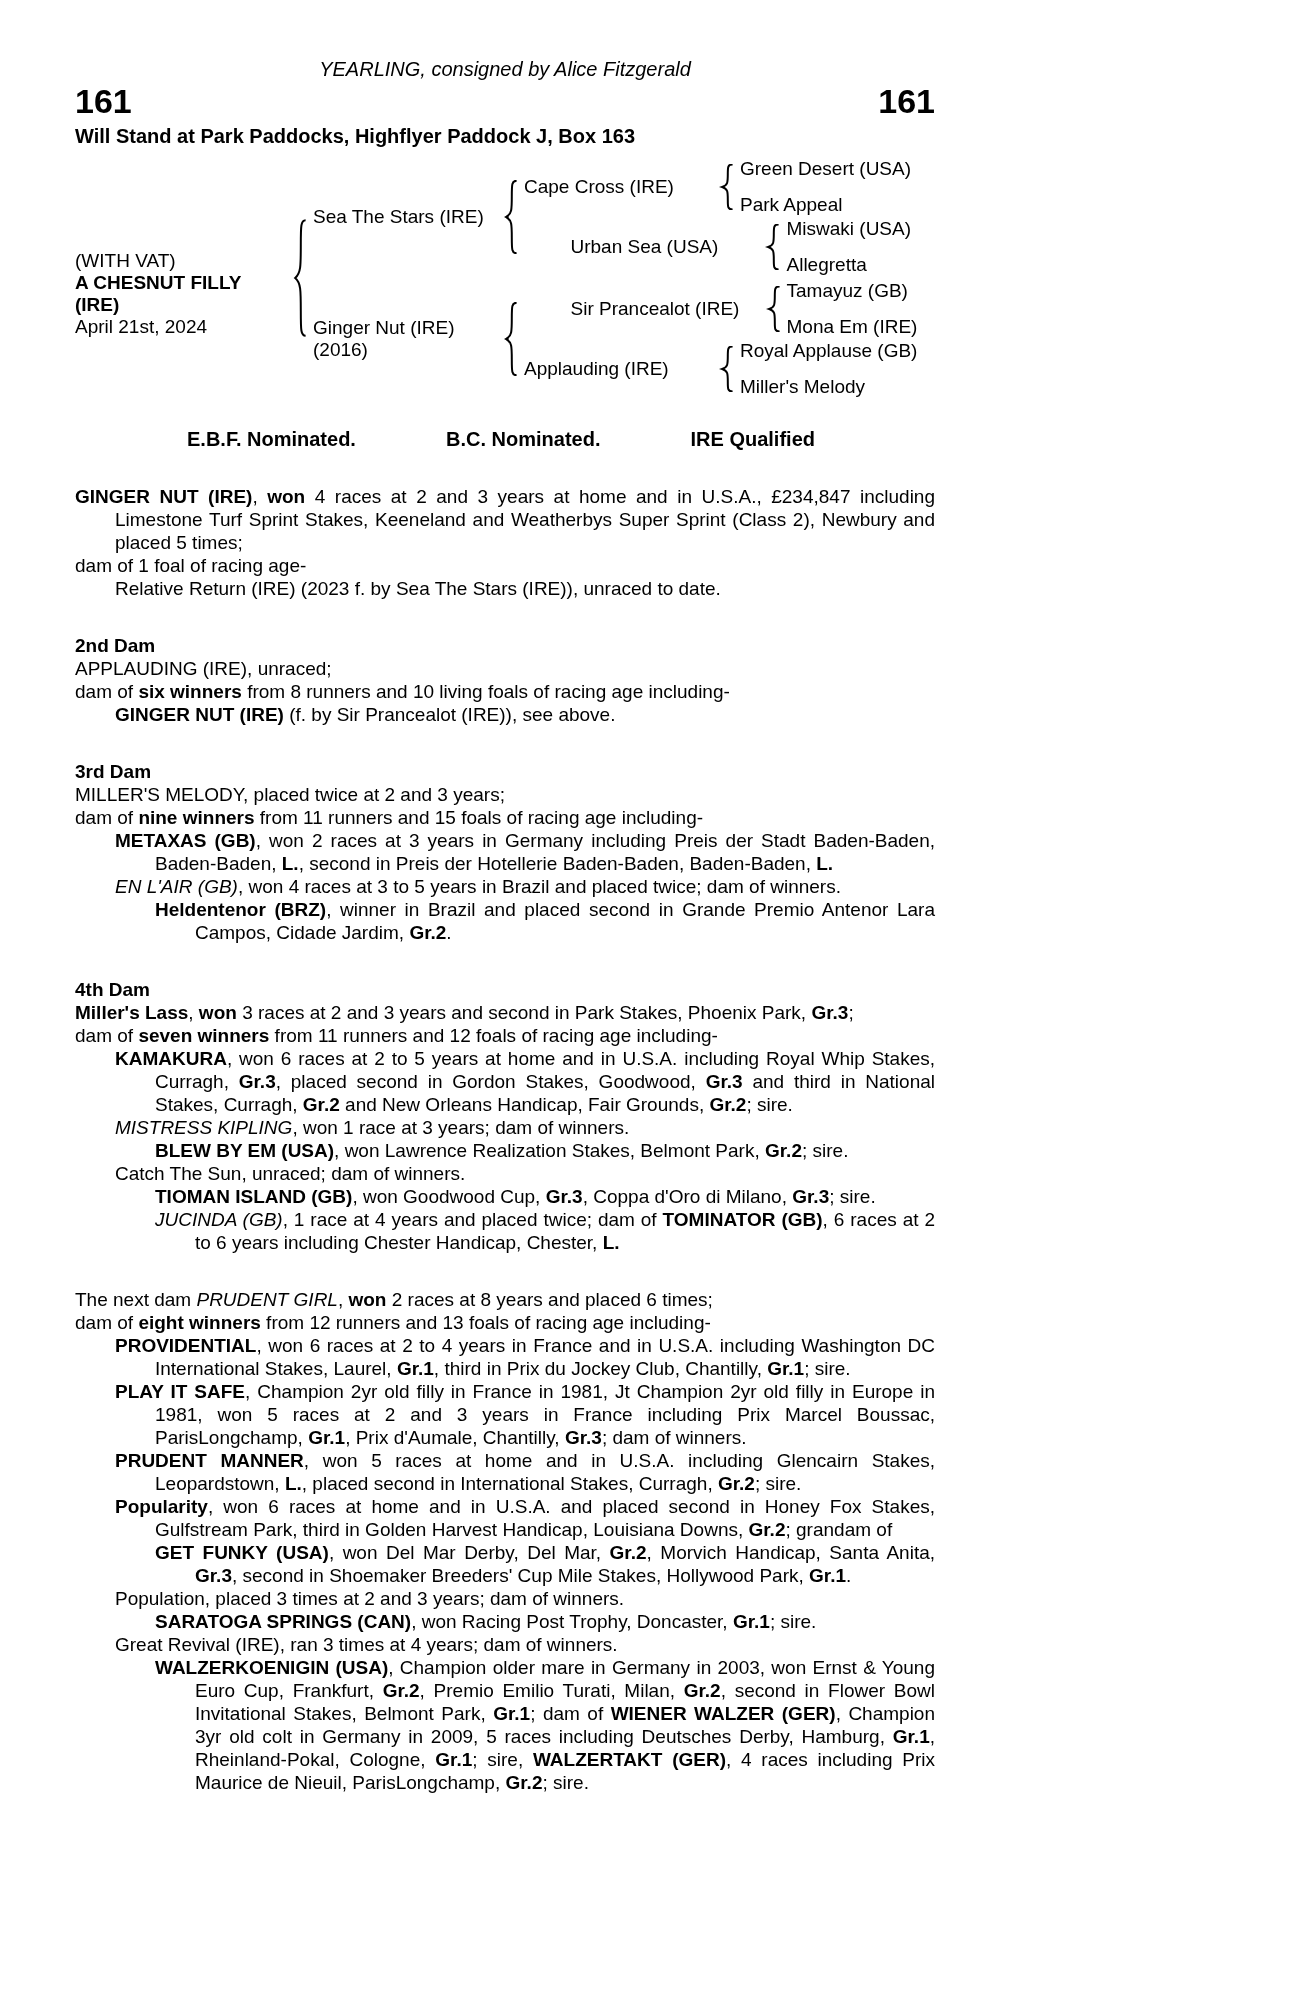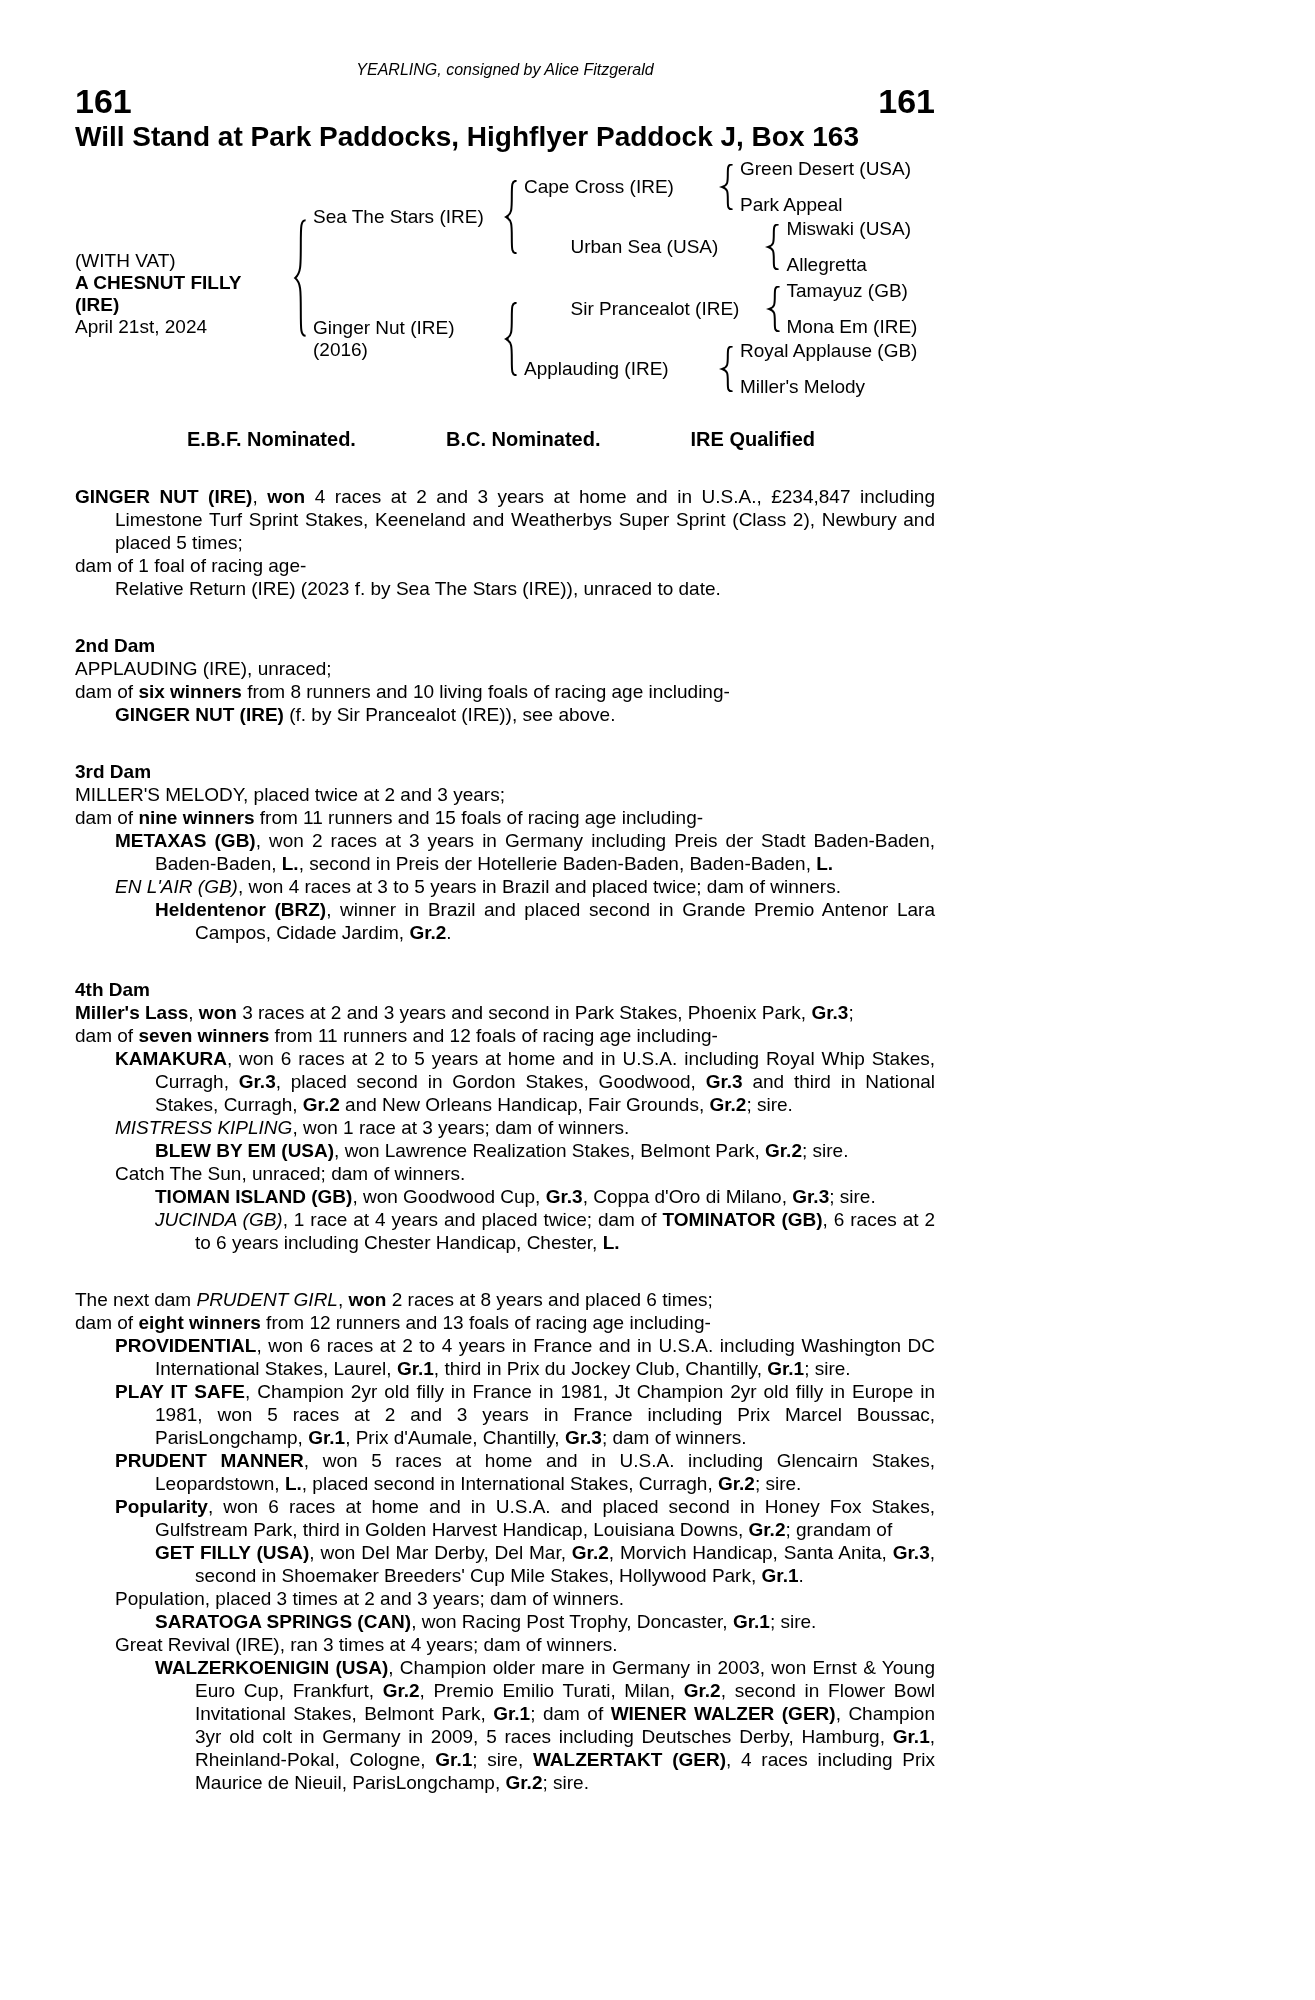--- a/index.html
+++ b/index.html
@@ -14,34 +14,34 @@
     line-height: 23px;
   }
   .page {
     width: 860px;
     margin-left: 75px;
     padding-top: 58px;
   }
   .consign-line {
     text-align: center;
     font-style: italic;
-    font-size: 16px;
+    font-size: 20px;
   }
   .lot-row {
     display: flex;
     justify-content: space-between;
     font-weight: bold;
     font-size: 34px;
     line-height: 36px;
     margin-top: 2px;
     gap: 16px;
   }
   .stand-line {
     font-weight: bold;
-    font-size: 28px;
+    font-size: 20px;
     margin-top: 6px;
   }
 
   
   .pedigree {
     display: flex;
     align-items: center;
     margin-top: 10px;
     line-height: 22px;
   }
@@ -226,21 +226,21 @@
         <div class="para lvl2"><span class="b">TIOMAN ISLAND (GB)</span><span>, won Goodwood Cup, </span><span class="b">Gr.3</span><span>, Coppa d'Oro di Milano, </span><span class="b">Gr.3</span><span>; sire.</span></div>
         <div class="para lvl2"><span class="i">JUCINDA (GB)</span><span>, 1 race at 4 years and placed twice; dam of </span><span class="b">TOMINATOR (GB)</span><span>, 6 races at 2 to 6 years including Chester Handicap, Chester, </span><span class="b">L.</span></div>
       </div>
       <div class="section">
         <div class="para lvl0"><span>The next dam </span><span class="i">PRUDENT GIRL</span><span>, </span><span class="b">won</span><span> 2 races at 8 years and placed 6 times;</span></div>
         <div class="para lvl0"><span>dam of </span><span class="b">eight winners</span><span> from 12 runners and 13 foals of racing age including-</span></div>
         <div class="para lvl1"><span class="b">PROVIDENTIAL</span><span>, won 6 races at 2 to 4 years in France and in U.S.A. including Washington DC International Stakes, Laurel, </span><span class="b">Gr.1</span><span>, third in Prix du Jockey Club, Chantilly, </span><span class="b">Gr.1</span><span>; sire.</span></div>
         <div class="para lvl1"><span class="b">PLAY IT SAFE</span><span>, Champion 2yr old filly in France in 1981, Jt Champion 2yr old filly in Europe in 1981, won 5 races at 2 and 3 years in France including Prix Marcel Boussac, ParisLongchamp, </span><span class="b">Gr.1</span><span>, Prix d'Aumale, Chantilly, </span><span class="b">Gr.3</span><span>; dam of winners.</span></div>
         <div class="para lvl1"><span class="b">PRUDENT MANNER</span><span>, won 5 races at home and in U.S.A. including Glencairn Stakes, Leopardstown, </span><span class="b">L.</span><span>, placed second in International Stakes, Curragh, </span><span class="b">Gr.2</span><span>; sire.</span></div>
         <div class="para lvl1"><span class="b">Popularity</span><span>, won 6 races at home and in U.S.A. and placed second in Honey Fox Stakes, Gulfstream Park, third in Golden Harvest Handicap, Louisiana Downs, </span><span class="b">Gr.2</span><span>; grandam of</span></div>
-        <div class="para lvl2"><span class="b">GET FILLY (USA)</span><span>, won Del Mar Derby, Del Mar, </span><span class="b">Gr.2</span><span>, Morvich Handicap, Santa Anita, </span><span class="b">Gr.3</span><span>, second in Shoemaker Breeders' Cup Mile Stakes, Hollywood Park, </span><span class="b">Gr.1</span><span>.</span></div>
+        <div class="para lvl2"><span class="b">GET FUNKY (USA)</span><span>, won Del Mar Derby, Del Mar, </span><span class="b">Gr.2</span><span>, Morvich Handicap, Santa Anita, </span><span class="b">Gr.3</span><span>, second in Shoemaker Breeders' Cup Mile Stakes, Hollywood Park, </span><span class="b">Gr.1</span><span>.</span></div>
         <div class="para lvl1"><span>Population, placed 3 times at 2 and 3 years; dam of winners.</span></div>
         <div class="para lvl2"><span class="b">SARATOGA SPRINGS (CAN)</span><span>, won Racing Post Trophy, Doncaster, </span><span class="b">Gr.1</span><span>; sire.</span></div>
         <div class="para lvl1"><span>Great Revival (IRE), ran 3 times at 4 years; dam of winners.</span></div>
         <div class="para lvl2"><span class="b">WALZERKOENIGIN (USA)</span><span>, Champion older mare in Germany in 2003, won Ernst &amp; Young Euro Cup, Frankfurt, </span><span class="b">Gr.2</span><span>, Premio Emilio Turati, Milan, </span><span class="b">Gr.2</span><span>, second in Flower Bowl Invitational Stakes, Belmont Park, </span><span class="b">Gr.1</span><span>; dam of </span><span class="b">WIENER WALZER (GER)</span><span>, Champion 3yr old colt in Germany in 2009, 5 races including Deutsches Derby, Hamburg, </span><span class="b">Gr.1</span><span>, Rheinland-Pokal, Cologne, </span><span class="b">Gr.1</span><span>; sire, </span><span class="b">WALZERTAKT (GER)</span><span>, 4 races including Prix Maurice de Nieuil, ParisLongchamp, </span><span class="b">Gr.2</span><span>; sire.</span></div>
       </div>
     </div>
 
 </div>
 
 </body></html>

